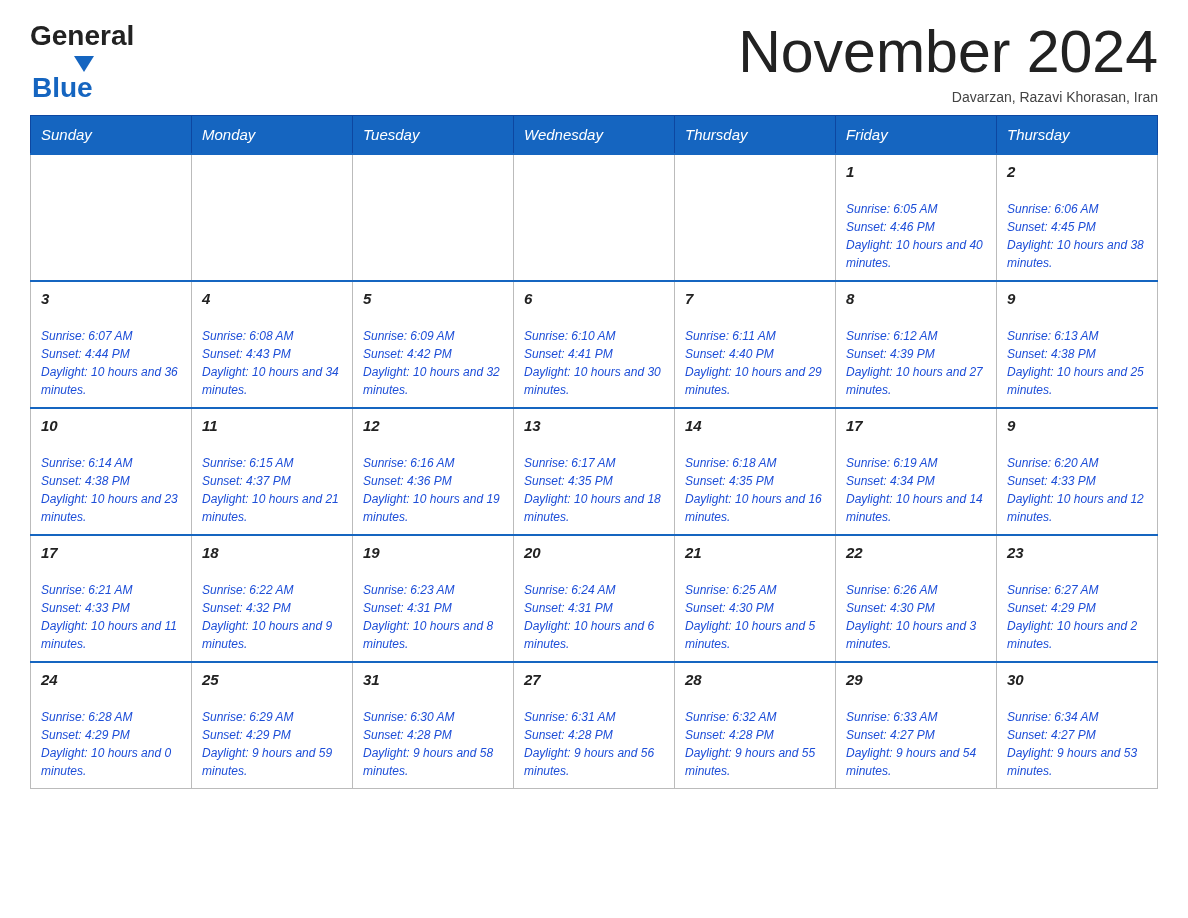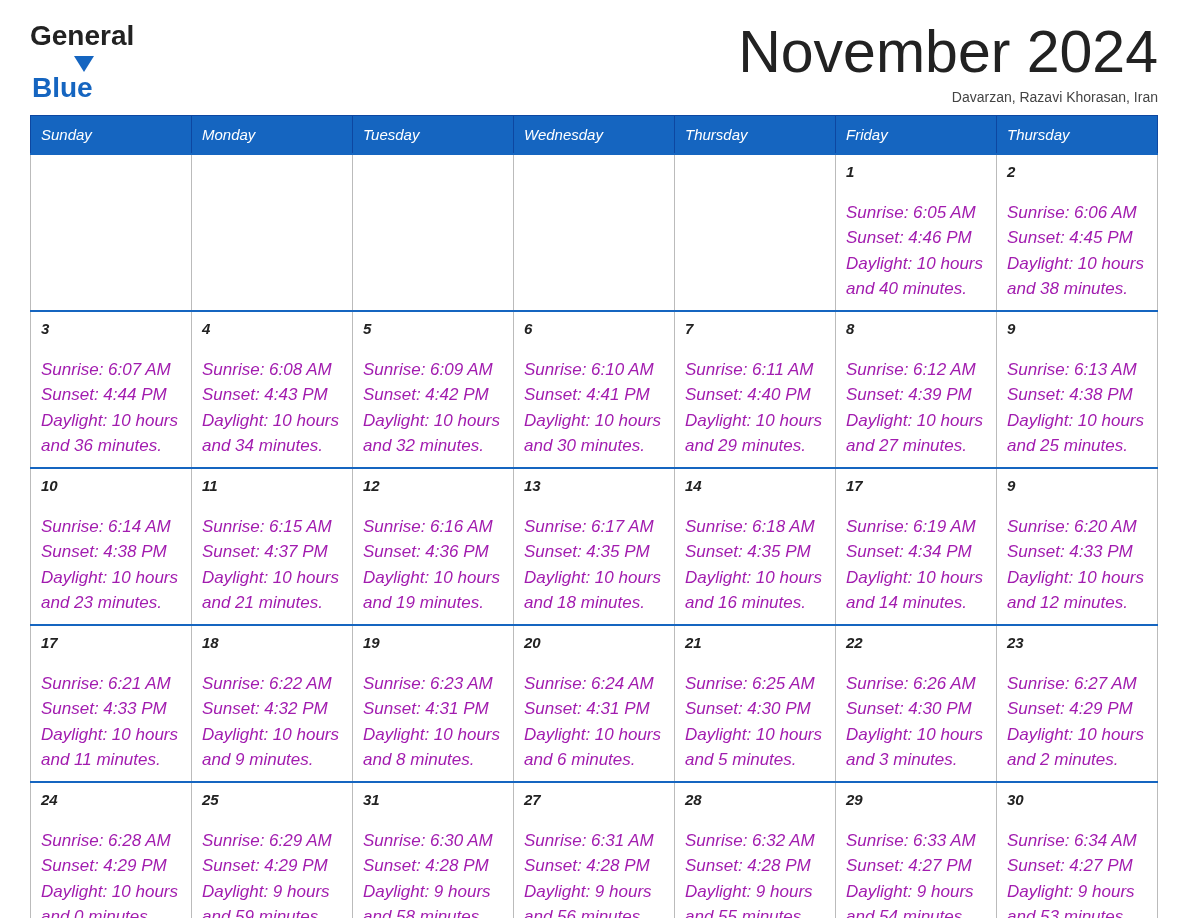--- a/index.html
+++ b/index.html
@@ -72,22 +72,22 @@
     .calendar tr td {
       border-top: 2px solid #1565c0;
     }
     .day-number {
       font-size: 15px;
       font-weight: bold;
       color: #222;
       margin-bottom: 4px;
     }
     .day-info {
-      font-size: 17px;
-      color: #a21caf;
+      font-size: 12px;
+      color: #1d4ed8;
       line-height: 1.5;
       margin-top: 20px;
     }
     .empty-cell {
       background: #fff;
     }
     .logo-line2 {
       display: flex;
       align-items: flex-start;
     }

